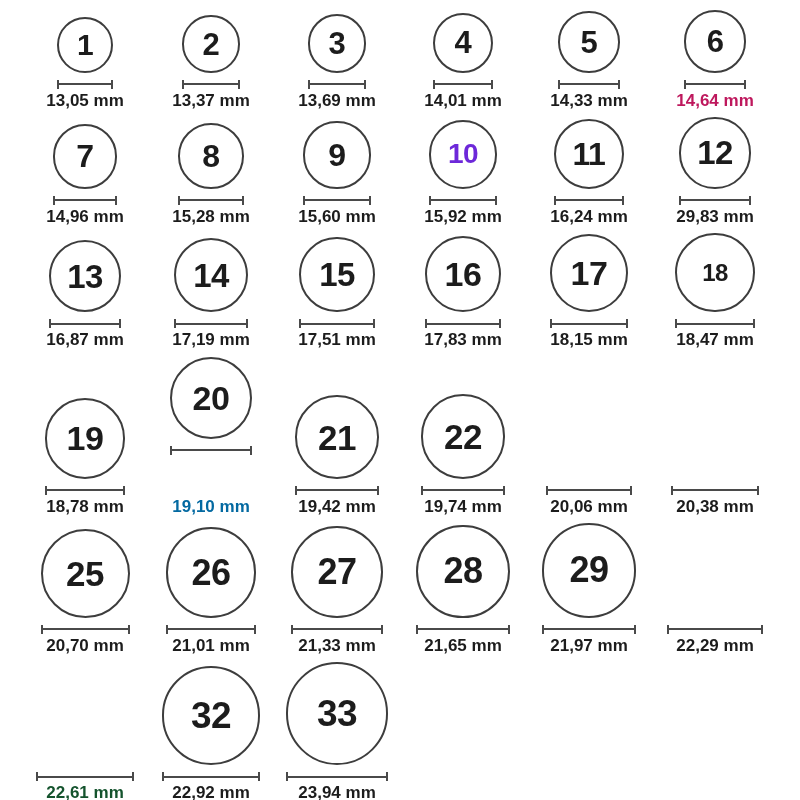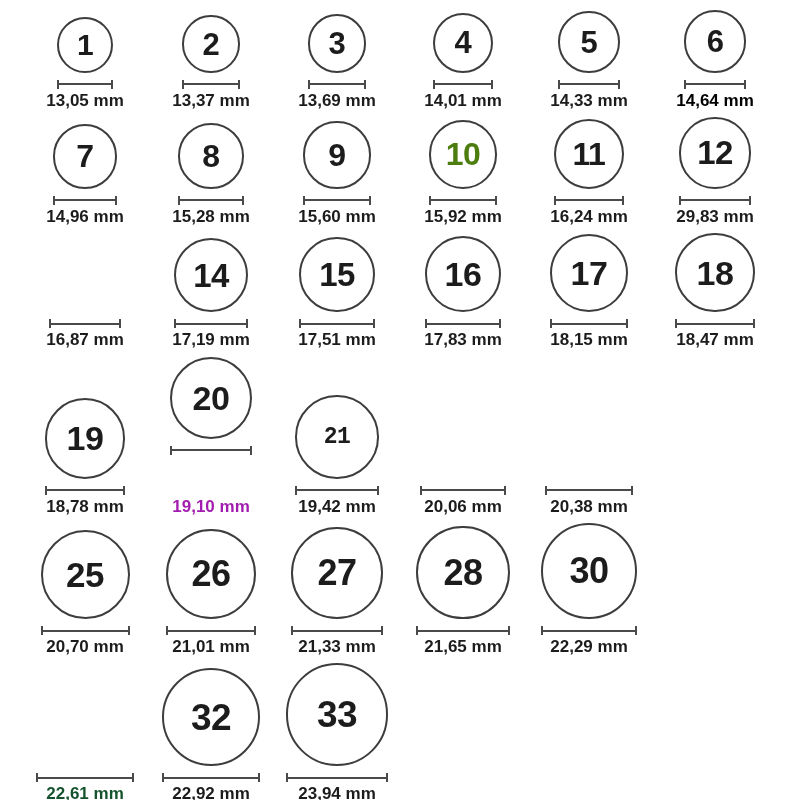--- a/index.html
+++ b/index.html
@@ -126,21 +126,21 @@
   </div>
       <div class="cell">
     <div class="circle" style="width: 62.952px; height: 62.952px; border: 2px solid rgb(61, 61, 61);">
       <span class="num" style="font-size: 31px; color: rgb(28, 28, 28);">6</span>
     </div>
     <div class="measure" style="width: 62.952px;">
       <span class="tick left" style="background: rgb(74, 74, 74);"></span>
       <span class="bar" style="background: rgb(74, 74, 74);"></span>
       <span class="tick right" style="background: rgb(74, 74, 74);"></span>
     </div>
-    <div class="label" style="color: #000000;">14,64 mm</div>
+    <div class="label" style="color: #be185d;">14,64 mm</div>
   </div>
     </div>
     <div class="row">
       <div class="cell">
     <div class="circle" style="width: 64.328px; height: 64.328px; border: 2px solid rgb(61, 61, 61);">
       <span class="num" style="font-size: 32px; color: rgb(28, 28, 28);">7</span>
     </div>
     <div class="measure" style="width: 64.328px;">
       <span class="tick left" style="background: rgb(74, 74, 74);"></span>
       <span class="bar" style="background: rgb(74, 74, 74);"></span>
@@ -165,21 +165,21 @@
     </div>
     <div class="measure" style="width: 67.08px;">
       <span class="tick left" style="background: rgb(74, 74, 74);"></span>
       <span class="bar" style="background: rgb(74, 74, 74);"></span>
       <span class="tick right" style="background: rgb(74, 74, 74);"></span>
     </div>
     <div class="label" style="color: rgb(28, 28, 28);">15,60 mm</div>
   </div>
       <div class="cell">
     <div class="circle" style="width: 68.456px; height: 68.456px; border: 2px solid rgb(61, 61, 61);">
-      <span class="num" style="font-size: 32px; color: #4d7c0f;">10</span>
+      <span class="num" style="font-size: 28px; color: #6d28d9;">10</span>
     </div>
     <div class="measure" style="width: 68.456px;">
       <span class="tick left" style="background: rgb(74, 74, 74);"></span>
       <span class="bar" style="background: rgb(74, 74, 74);"></span>
       <span class="tick right" style="background: rgb(74, 74, 74);"></span>
     </div>
     <div class="label" style="color: rgb(28, 28, 28);">15,92 mm</div>
   </div>
       <div class="cell">
     <div class="circle" style="width: 69.832px; height: 69.832px; border: 2px solid rgb(61, 61, 61);">
@@ -199,20 +199,23 @@
     <div class="measure" style="width: 71.208px;">
       <span class="tick left" style="background: rgb(74, 74, 74);"></span>
       <span class="bar" style="background: rgb(74, 74, 74);"></span>
       <span class="tick right" style="background: rgb(74, 74, 74);"></span>
     </div>
     <div class="label" style="color: rgb(28, 28, 28);">29,83 mm</div>
   </div>
     </div>
     <div class="row">
       <div class="cell">
+    <div class="circle" style="width: 72.541px; height: 72.541px; border: 2px solid rgb(61, 61, 61);">
+      <span class="num" style="font-size: 33px; color: rgb(28, 28, 28);">13</span>
+    </div>
     <div class="measure" style="width: 72.541px;">
       <span class="tick left" style="background: rgb(74, 74, 74);"></span>
       <span class="bar" style="background: rgb(74, 74, 74);"></span>
       <span class="tick right" style="background: rgb(74, 74, 74);"></span>
     </div>
     <div class="label" style="color: rgb(28, 28, 28);">16,87 mm</div>
   </div>
       <div class="cell">
     <div class="circle" style="width: 73.917px; height: 73.917px; border: 2px solid rgb(61, 61, 61);">
       <span class="num" style="font-size: 33px; color: rgb(28, 28, 28);">14</span>
@@ -252,21 +255,21 @@
     </div>
     <div class="measure" style="width: 78.045px;">
       <span class="tick left" style="background: rgb(74, 74, 74);"></span>
       <span class="bar" style="background: rgb(74, 74, 74);"></span>
       <span class="tick right" style="background: rgb(74, 74, 74);"></span>
     </div>
     <div class="label" style="color: rgb(28, 28, 28);">18,15 mm</div>
   </div>
       <div class="cell">
     <div class="circle" style="width: 79.421px; height: 79.421px; border: 2px solid rgb(61, 61, 61);">
-      <span class="num" style="font-size: 34px; color: rgb(28, 28, 28);">18</span>
+      <span class="num" style="font-size: 24px; color: rgb(28, 28, 28);">18</span>
     </div>
     <div class="measure" style="width: 79.421px;">
       <span class="tick left" style="background: rgb(74, 74, 74);"></span>
       <span class="bar" style="background: rgb(74, 74, 74);"></span>
       <span class="tick right" style="background: rgb(74, 74, 74);"></span>
     </div>
     <div class="label" style="color: rgb(28, 28, 28);">18,47 mm</div>
   </div>
     </div>
     <div class="row">
@@ -283,32 +286,43 @@
   </div>
       <div class="cell">
     <div class="circle" style="width: 82.13px; height: 82.13px; border: 2px solid rgb(61, 61, 61);">
       <span class="num" style="font-size: 34px; color: rgb(28, 28, 28);">20</span>
     </div>
     <div class="measure" style="width: 82.13px;">
       <span class="tick left" style="background: rgb(74, 74, 74);"></span>
       <span class="bar" style="background: rgb(74, 74, 74);"></span>
       <span class="tick right" style="background: rgb(74, 74, 74);"></span>
     </div>
-    <div class="label" style="color: #a21caf; margin-top: 42px;">19,10 mm</div>
+    <div class="label" style="color: #0369a1; margin-top: 42px;">19,10 mm</div>
   </div>
       <div class="cell">
     <div class="circle" style="width: 83.506px; height: 83.506px; border: 2px solid rgb(61, 61, 61);">
-      <span class="num" style="font-size: 23px; color: rgb(28, 28, 28); font-family: Liberation Mono, monospace;">21</span>
+      <span class="num" style="font-size: 35px; color: rgb(28, 28, 28);">21</span>
     </div>
     <div class="measure" style="width: 83.506px;">
       <span class="tick left" style="background: rgb(74, 74, 74);"></span>
       <span class="bar" style="background: rgb(74, 74, 74);"></span>
       <span class="tick right" style="background: rgb(74, 74, 74);"></span>
     </div>
     <div class="label" style="color: rgb(28, 28, 28);">19,42 mm</div>
+  </div>
+      <div class="cell">
+    <div class="circle" style="width: 84.882px; height: 84.882px; border: 2px solid rgb(61, 61, 61);">
+      <span class="num" style="font-size: 35px; color: rgb(28, 28, 28);">22</span>
+    </div>
+    <div class="measure" style="width: 84.882px;">
+      <span class="tick left" style="background: rgb(74, 74, 74);"></span>
+      <span class="bar" style="background: rgb(74, 74, 74);"></span>
+      <span class="tick right" style="background: rgb(74, 74, 74);"></span>
+    </div>
+    <div class="label" style="color: rgb(28, 28, 28);">19,74 mm</div>
   </div>
       <div class="cell">
     <div class="measure" style="width: 86.258px;">
       <span class="tick left" style="background: rgb(74, 74, 74);"></span>
       <span class="bar" style="background: rgb(74, 74, 74);"></span>
       <span class="tick right" style="background: rgb(74, 74, 74);"></span>
     </div>
     <div class="label" style="color: rgb(28, 28, 28);">20,06 mm</div>
   </div>
       <div class="cell">
@@ -359,23 +373,31 @@
       <span class="num" style="font-size: 36px; color: rgb(28, 28, 28);">28</span>
     </div>
     <div class="measure" style="width: 93.095px;">
       <span class="tick left" style="background: rgb(74, 74, 74);"></span>
       <span class="bar" style="background: rgb(74, 74, 74);"></span>
       <span class="tick right" style="background: rgb(74, 74, 74);"></span>
     </div>
     <div class="label" style="color: rgb(28, 28, 28);">21,65 mm</div>
   </div>
       <div class="cell">
-    <div class="circle" style="width: 95.847px; height: 95.847px; border: 2px solid rgb(61, 61, 61);">
-      <span class="num" style="font-size: 36px; color: rgb(28, 28, 28);">30</span>
-    </div>
+    <div class="circle" style="width: 94.471px; height: 94.471px; border: 2px solid rgb(61, 61, 61);">
+      <span class="num" style="font-size: 36px; color: rgb(28, 28, 28);">29</span>
+    </div>
+    <div class="measure" style="width: 94.471px;">
+      <span class="tick left" style="background: rgb(74, 74, 74);"></span>
+      <span class="bar" style="background: rgb(74, 74, 74);"></span>
+      <span class="tick right" style="background: rgb(74, 74, 74);"></span>
+    </div>
+    <div class="label" style="color: rgb(28, 28, 28);">21,97 mm</div>
+  </div>
+      <div class="cell">
     <div class="measure" style="width: 95.847px;">
       <span class="tick left" style="background: rgb(74, 74, 74);"></span>
       <span class="bar" style="background: rgb(74, 74, 74);"></span>
       <span class="tick right" style="background: rgb(74, 74, 74);"></span>
     </div>
     <div class="label" style="color: rgb(28, 28, 28);">22,29 mm</div>
   </div>
     </div>
     <div class="row">
       <div class="cell">

